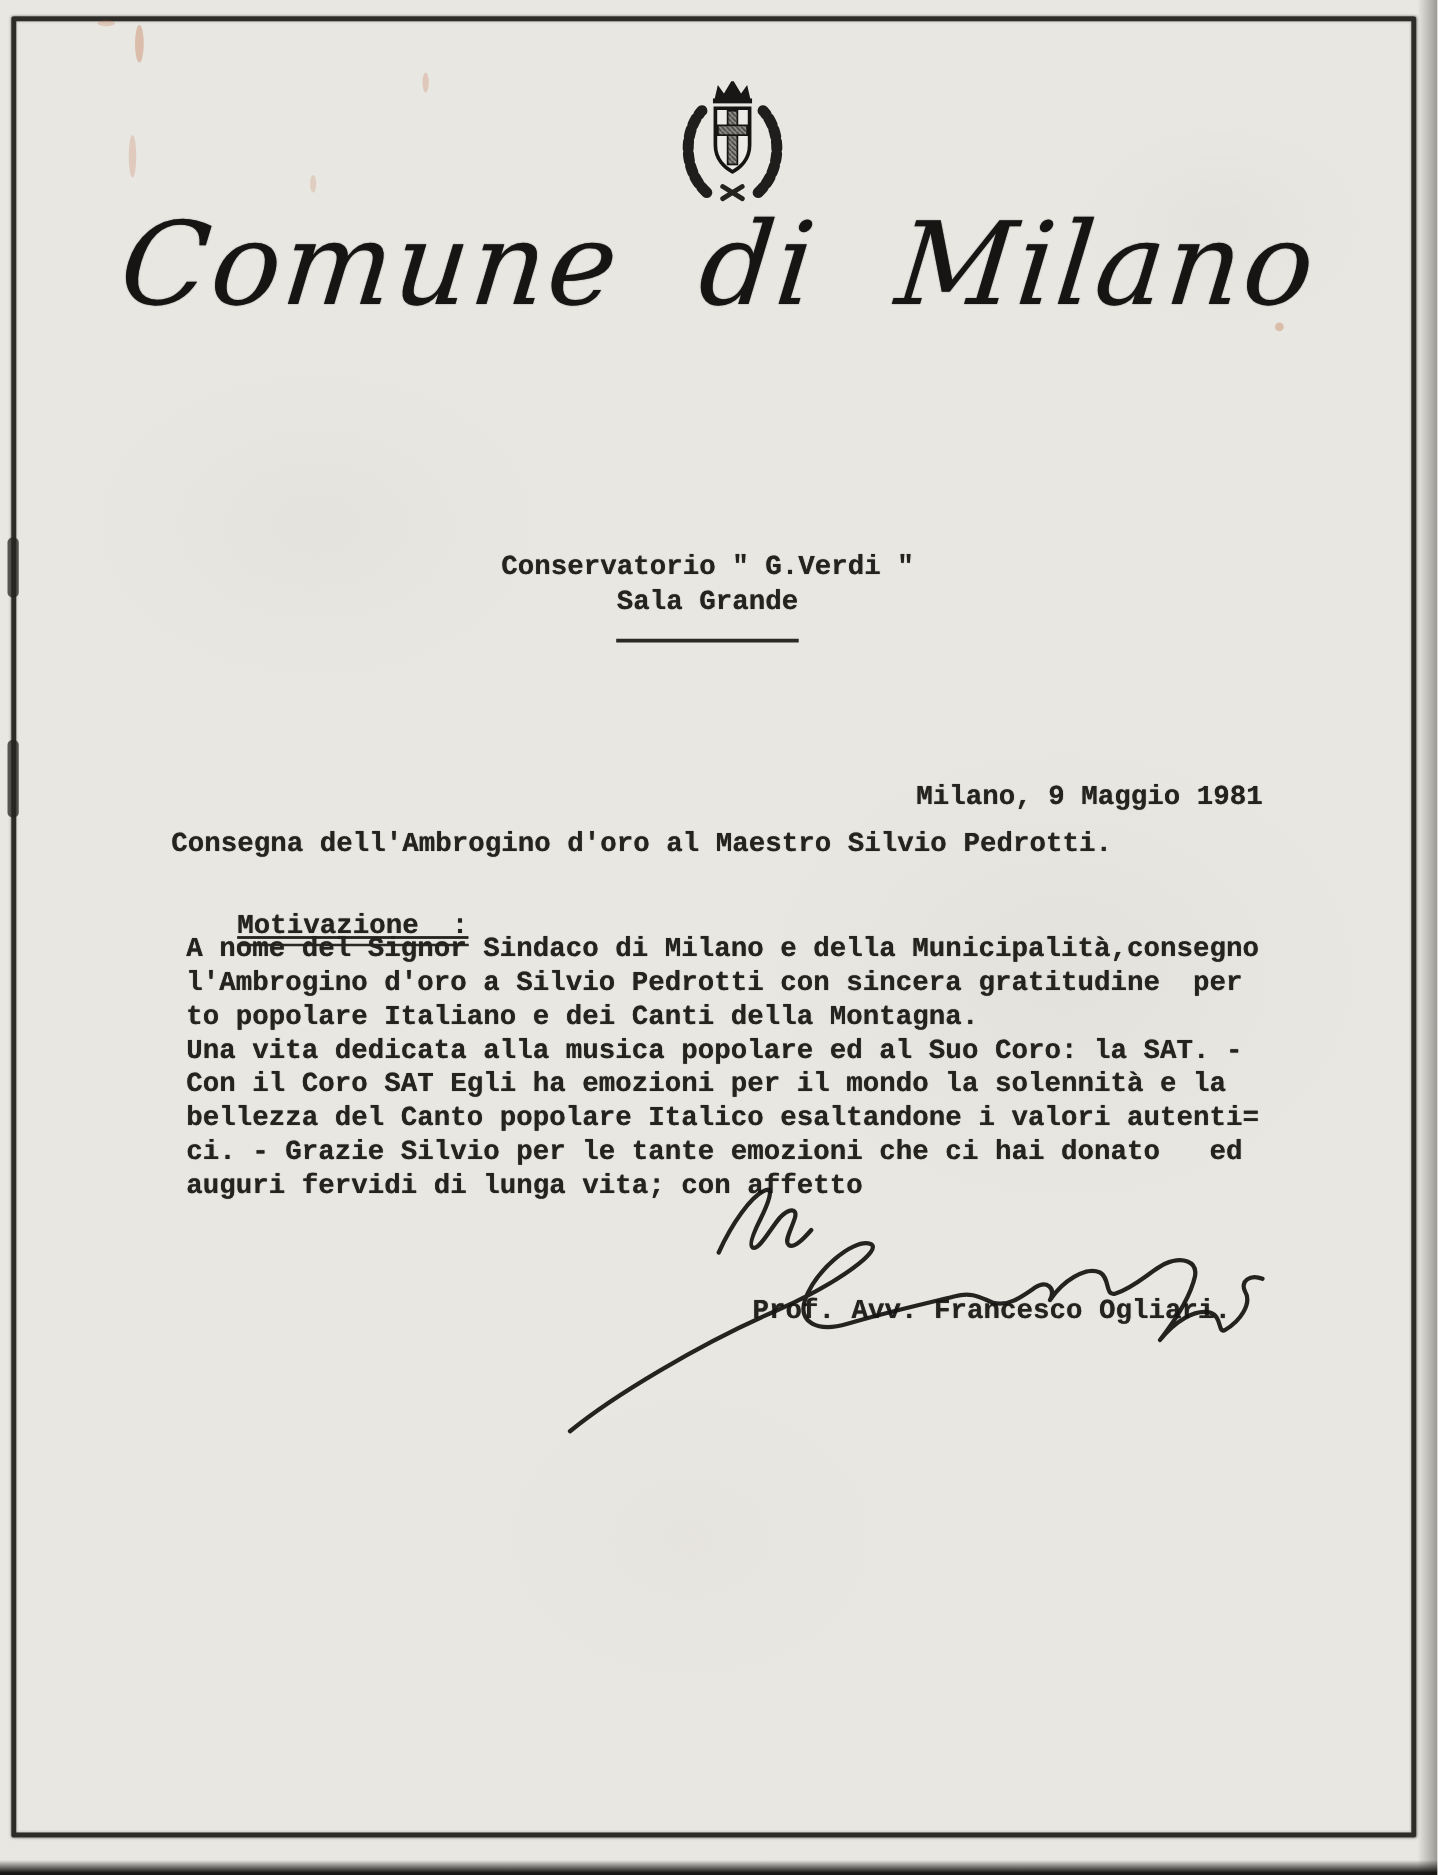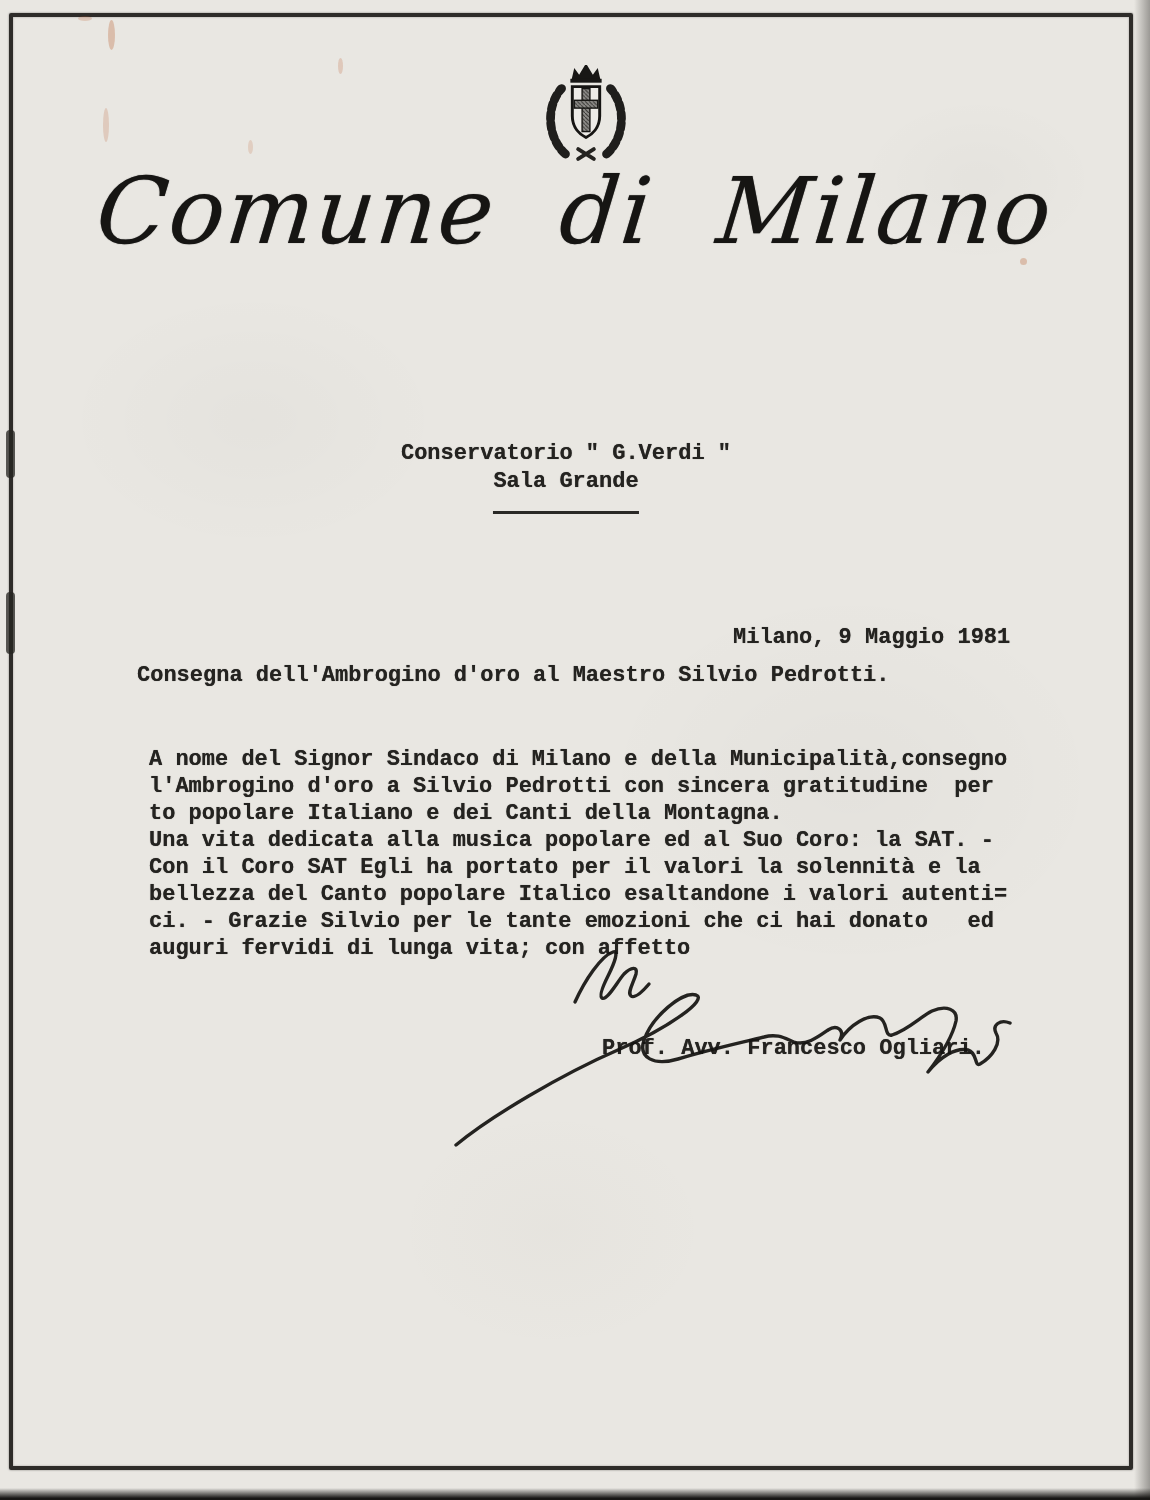--- a/index.html
+++ b/index.html
@@ -99,27 +99,30 @@
 
   <div class="venue">
     <div class="tw">Conservatorio " G.Verdi "</div>
     <div class="tw"><span class="ul-heavy">Sala Grande</span></div>
   </div>
 
   <div class="dateline tw">Milano, 9 Maggio 1981</div>
 
   <div class="subject tw">Consegna dell'Ambrogino d'oro al Maestro Silvio Pedrotti.</div>
 
+  <div class="motivation tw">
+    <span class="ul2">Motivazione  :</span>
+  </div>
 
   <div class="body-text">
     <div class="tw">A nome del Signor Sindaco di Milano e della Municipalità,consegno</div>
     <div class="tw">l'Ambrogino d'oro a Silvio Pedrotti con sincera gratitudine  per</div>
     <div class="tw">to popolare Italiano e dei Canti della Montagna.</div>
     <div class="tw">Una vita dedicata alla musica popolare ed al Suo Coro: la SAT. -</div>
-    <div class="tw">Con il Coro SAT Egli ha portato per il valori la solennità e la</div>
+    <div class="tw">Con il Coro SAT Egli ha emozioni per il mondo la solennità e la</div>
     <div class="tw">bellezza del Canto popolare Italico esaltandone i valori autenti=</div>
     <div class="tw">ci. - Grazie Silvio per le tante emozioni che ci hai donato   ed</div>
     <div class="tw">auguri fervidi di lunga vita; con affetto</div>
   </div>
 
   <svg class="sig-small" viewBox="0 0 92 62" aria-hidden="true">
     <path class="pen" d="M12,56 C22,34 38,10 50,6 C56,4 52,16 45,30 C40,40 36,50 39,52 C44,55 54,36 61,28 C68,21 75,20 73,28 C70,38 64,47 68,50 C72,53 80,45 86,38"></path>
   </svg>
 
   <div class="typed-name tw">Prof. Avv. Francesco Ogliari.</div>

